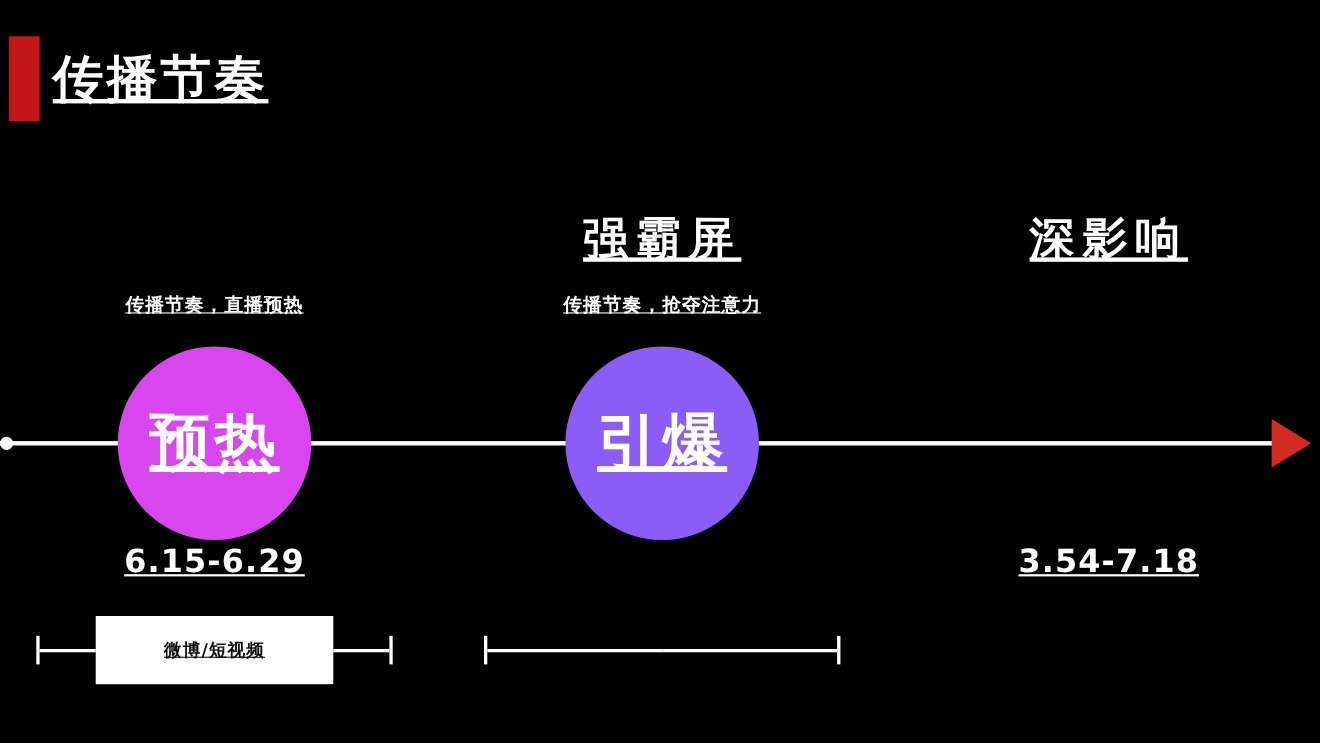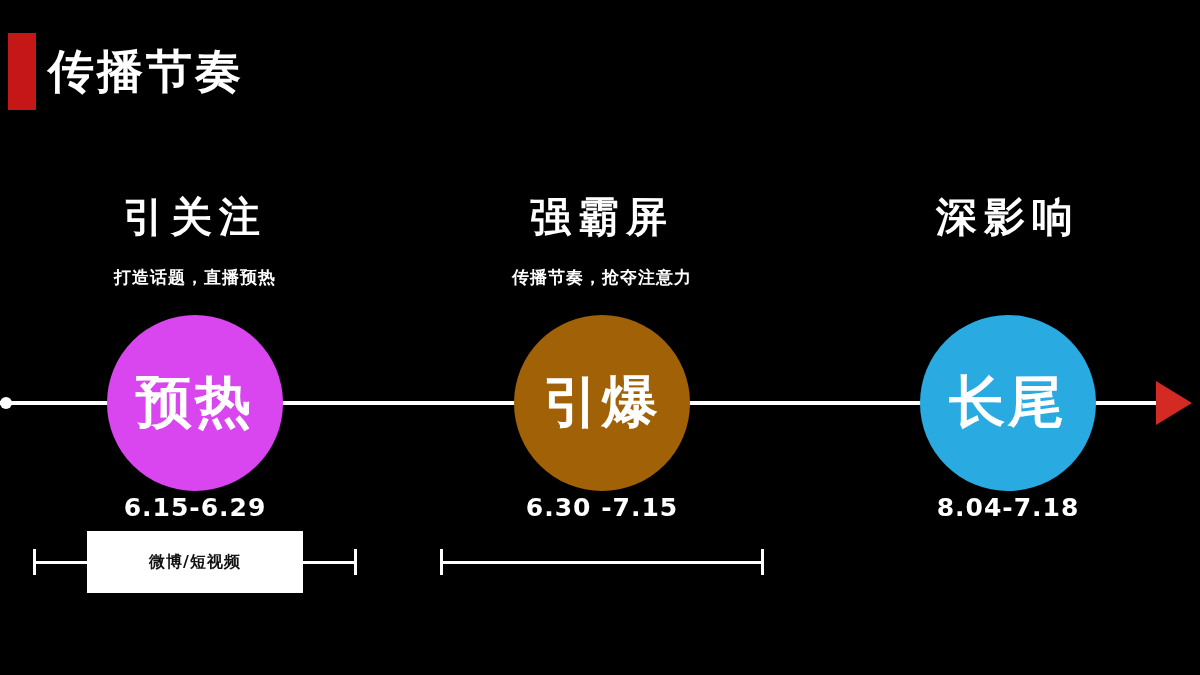--- a/index.html
+++ b/index.html
@@ -1,15 +1,15 @@
 <!DOCTYPE html>
 <html><head>
 <meta charset="utf-8">
 <style>
-  * { box-sizing: border-box; margin: 0; padding: 0; }
+  * { box-sizing: border-box; margin: 0; padding: 0; text-decoration: underline; }
   html, body { width: 1200px; height: 675px; }
   body {
     background: #000;
     color: #fff;
     font-family: "DejaVu Sans", "Liberation Sans", sans-serif;
     position: relative;
     overflow: hidden;
   }
 
   
@@ -93,27 +93,27 @@
     font-size: 56px;
     font-weight: bold;
     letter-spacing: 3px;
     color: #fff;
   }
   .stage-date {
     position: absolute;
     top: 323px; left: 0;
     width: 100%;
     text-align: center;
-    font-size: 25px;
+    font-size: 29px;
     font-weight: bold;
     letter-spacing: 1px;
   }
   .bracket {
     position: absolute;
-    top: 361px; left: 50%;
+    top: 390px; left: 50%;
     transform: translateX(-50%);
     width: 324px; height: 62px;
     display: flex;
     align-items: center;
   }
   .tick {
     width: 3px; height: 26px;
     background: #fff;
     flex: 0 0 auto;
   }
@@ -145,51 +145,46 @@
 <body>
 
 <div class="accent-bar" style="background-color: rgb(197, 23, 23);"></div>
 <h1 class="page-title">传播节奏</h1>
 
 <div class="timeline-line"></div>
 <div class="timeline-start-dot"></div>
 <div class="timeline-arrow" style="border-left-color: rgb(211, 42, 35);"></div>
 
 <section class="stage stage-1">
-  <h2 class="stage-heading">引关注</h2>
-  <p class="stage-subtitle">打造话题，直播预热</p>
+  <p class="stage-subtitle">传播节奏，直播预热</p>
   <div class="circle" style="background-color: #d946ef;">
     <span class="circle-label">预热</span>
   </div>
   <div class="stage-date">6.15-6.29</div>
   <div class="bracket">
     <span class="tick"></span>
     <span class="hline"></span>
     <div class="channel-box">
       <span class="channel-label">微博/短视频</span>
     </div>
     <span class="hline"></span>
     <span class="tick"></span>
   </div>
 </section>
 
 <section class="stage stage-2">
   <h2 class="stage-heading">强霸屏</h2>
   <p class="stage-subtitle">传播节奏，抢夺注意力</p>
-  <div class="circle" style="background-color: #a16207;">
+  <div class="circle" style="background-color: #8b5cf6;">
     <span class="circle-label">引爆</span>
   </div>
-  <div class="stage-date">6.30 -7.15</div>
   <div class="bracket">
     <span class="tick"></span>
     <span class="hline"></span>
     <span class="hline"></span>
     <span class="tick"></span>
   </div>
 </section>
 
 <section class="stage stage-3">
   <h2 class="stage-heading">深影响</h2>
-  <div class="circle" style="background-color: rgb(41, 171, 226);">
-    <span class="circle-label">长尾</span>
-  </div>
-  <div class="stage-date">8.04-7.18</div>
+  <div class="stage-date">3.54-7.18</div>
 </section>
 
 </body></html>

